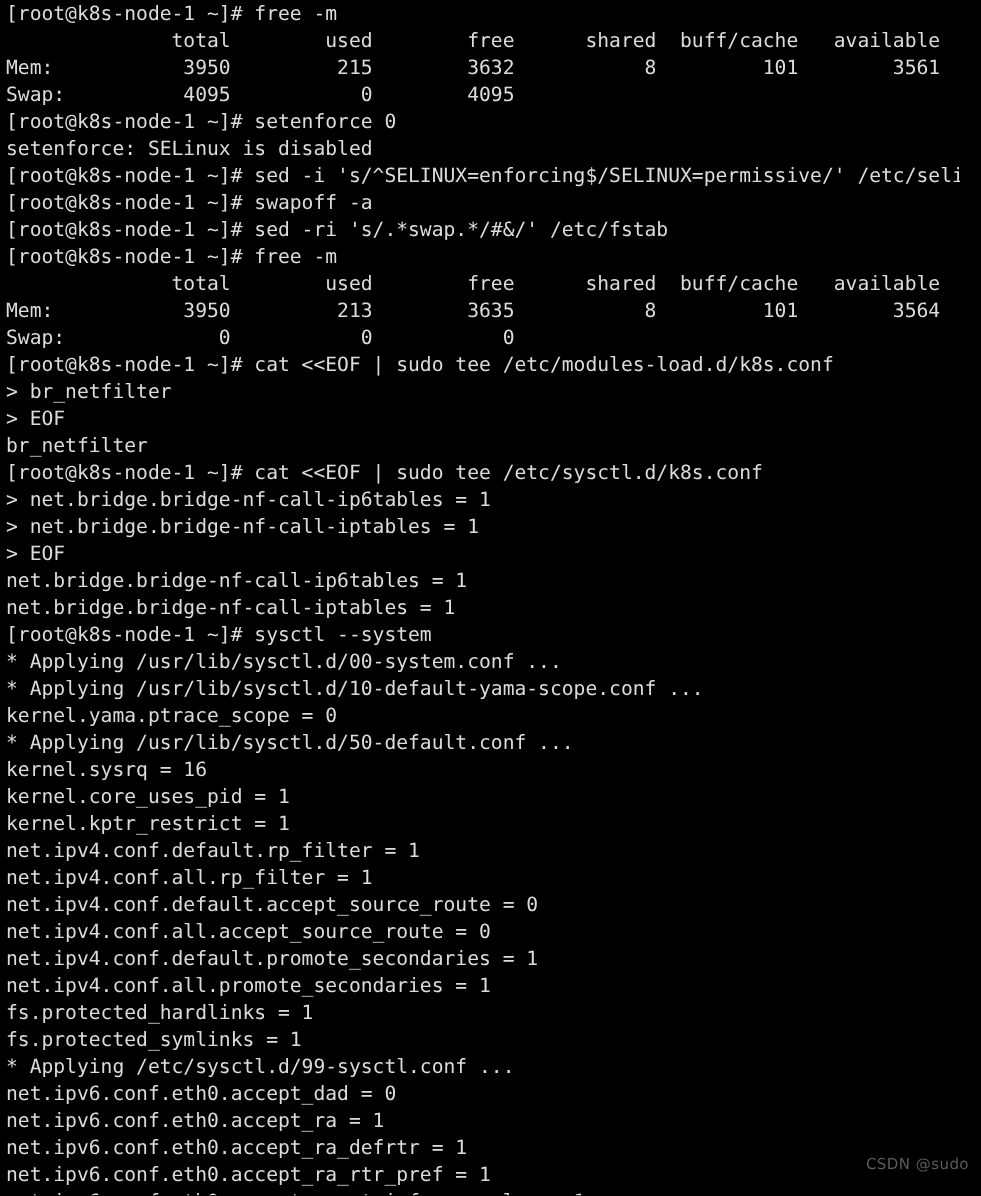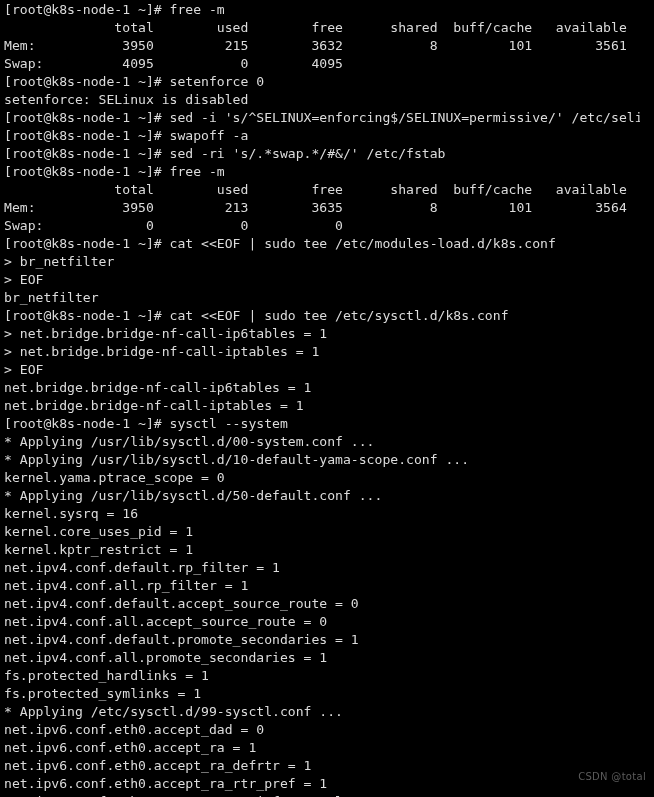--- a/index.html
+++ b/index.html
@@ -46,13 +46,13 @@
     font-family: "DejaVu Sans", "Liberation Sans", sans-serif;
     font-size: 10px;
     letter-spacing: 0.3px;
     user-select: none;
   }
 </style>
 </head>
 <body>
 
 <div id="terminal" style="background: rgb(0, 0, 0); color: rgb(220, 220, 220);"><div class="line">[root@k8s-node-1 ~]# free -m</div><div class="line">              total        used        free      shared  buff/cache   available</div><div class="line">Mem:           3950         215        3632           8         101        3561</div><div class="line">Swap:          4095           0        4095</div><div class="line">[root@k8s-node-1 ~]# setenforce 0</div><div class="line">setenforce: SELinux is disabled</div><div class="line">[root@k8s-node-1 ~]# sed -i 's/^SELINUX=enforcing$/SELINUX=permissive/' /etc/selinux/config</div><div class="line">[root@k8s-node-1 ~]# swapoff -a</div><div class="line">[root@k8s-node-1 ~]# sed -ri 's/.*swap.*/#&amp;/' /etc/fstab</div><div class="line">[root@k8s-node-1 ~]# free -m</div><div class="line">              total        used        free      shared  buff/cache   available</div><div class="line">Mem:           3950         213        3635           8         101        3564</div><div class="line">Swap:             0           0           0</div><div class="line">[root@k8s-node-1 ~]# cat &lt;&lt;EOF | sudo tee /etc/modules-load.d/k8s.conf</div><div class="line">&gt; br_netfilter</div><div class="line">&gt; EOF</div><div class="line">br_netfilter</div><div class="line">[root@k8s-node-1 ~]# cat &lt;&lt;EOF | sudo tee /etc/sysctl.d/k8s.conf</div><div class="line">&gt; net.bridge.bridge-nf-call-ip6tables = 1</div><div class="line">&gt; net.bridge.bridge-nf-call-iptables = 1</div><div class="line">&gt; EOF</div><div class="line">net.bridge.bridge-nf-call-ip6tables = 1</div><div class="line">net.bridge.bridge-nf-call-iptables = 1</div><div class="line">[root@k8s-node-1 ~]# sysctl --system</div><div class="line">* Applying /usr/lib/sysctl.d/00-system.conf ...</div><div class="line">* Applying /usr/lib/sysctl.d/10-default-yama-scope.conf ...</div><div class="line">kernel.yama.ptrace_scope = 0</div><div class="line">* Applying /usr/lib/sysctl.d/50-default.conf ...</div><div class="line">kernel.sysrq = 16</div><div class="line">kernel.core_uses_pid = 1</div><div class="line">kernel.kptr_restrict = 1</div><div class="line">net.ipv4.conf.default.rp_filter = 1</div><div class="line">net.ipv4.conf.all.rp_filter = 1</div><div class="line">net.ipv4.conf.default.accept_source_route = 0</div><div class="line">net.ipv4.conf.all.accept_source_route = 0</div><div class="line">net.ipv4.conf.default.promote_secondaries = 1</div><div class="line">net.ipv4.conf.all.promote_secondaries = 1</div><div class="line">fs.protected_hardlinks = 1</div><div class="line">fs.protected_symlinks = 1</div><div class="line">* Applying /etc/sysctl.d/99-sysctl.conf ...</div><div class="line">net.ipv6.conf.eth0.accept_dad = 0</div><div class="line">net.ipv6.conf.eth0.accept_ra = 1</div><div class="line">net.ipv6.conf.eth0.accept_ra_defrtr = 1</div><div class="line">net.ipv6.conf.eth0.accept_ra_rtr_pref = 1</div><div class="line">net.ipv6.conf.eth0.accept_ra_rt_info_max_plen = 1</div></div>
-<div id="watermark">CSDN @total</div>
+<div id="watermark">CSDN @sudo</div>
 
 </body></html>

